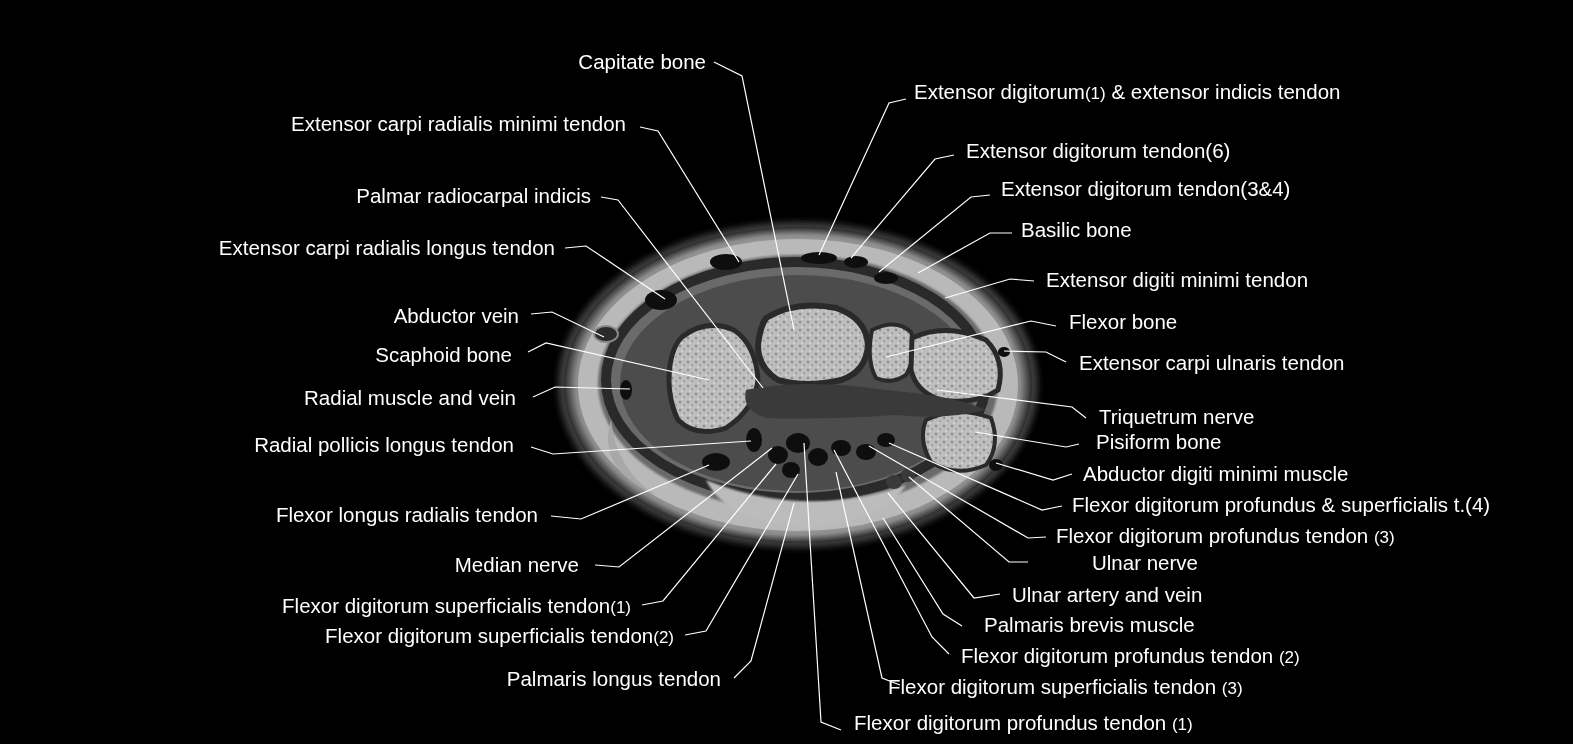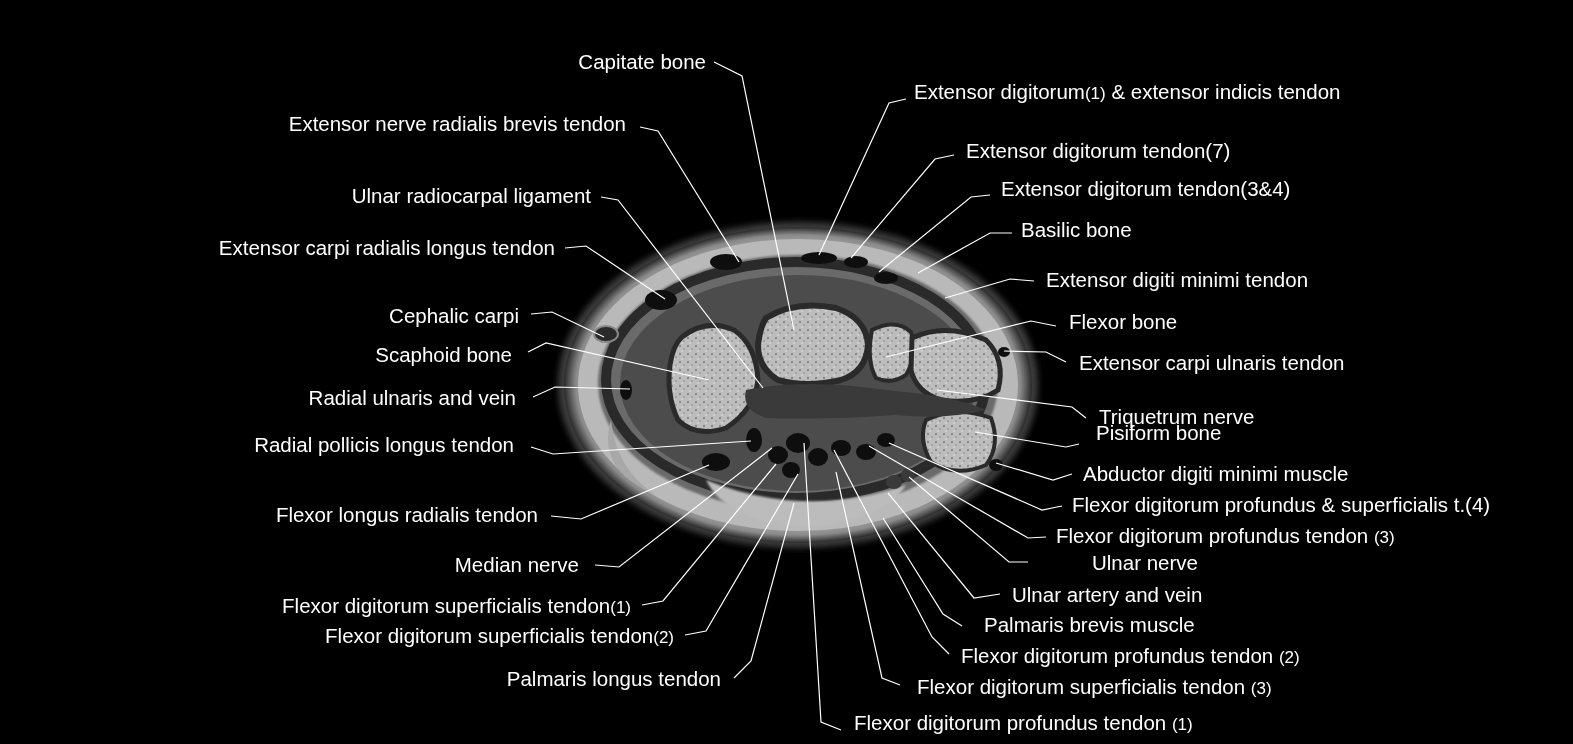--- a/index.html
+++ b/index.html
@@ -123,44 +123,44 @@
         <polyline points="994,594 968,598 882,493"></polyline>
         <polyline points="956,626 937,614 877,518"></polyline>
         <polyline points="943,654 926,637 828,450"></polyline>
         <polyline points="894,685 876,678 830,472"></polyline>
         <polyline points="835,730 815,722 798,443"></polyline>
       </g>
   </svg>
 
   <div id="labels">
       <div class="lbl" style="top: 50px; right: 873px;"><span>Capitate bone</span></div>
-      <div class="lbl" style="top: 112px; right: 953px;"><span>Extensor nerve radialis brevis tendon</span></div>
-      <div class="lbl" style="top: 184px; right: 988px;"><span>Ulnar radiocarpal ligament</span></div>
+      <div class="lbl" style="top: 112px; right: 953px;"><span>Extensor carpi radialis minimi tendon</span></div>
+      <div class="lbl" style="top: 184px; right: 988px;"><span>Palmar radiocarpal indicis</span></div>
       <div class="lbl" style="top: 236px; right: 1024px;"><span>Extensor carpi radialis longus tendon</span></div>
-      <div class="lbl" style="top: 304px; right: 1060px;"><span>Cephalic carpi</span></div>
+      <div class="lbl" style="top: 304px; right: 1060px;"><span>Abductor vein</span></div>
       <div class="lbl" style="top: 343px; right: 1067px;"><span>Scaphoid bone</span></div>
-      <div class="lbl" style="top: 386px; right: 1063px;"><span>Radial ulnaris and vein</span></div>
+      <div class="lbl" style="top: 386px; right: 1063px;"><span>Radial muscle and vein</span></div>
       <div class="lbl" style="top: 433px; right: 1065px;"><span>Radial pollicis longus tendon</span></div>
       <div class="lbl" style="top: 503px; right: 1041px;"><span>Flexor longus radialis tendon</span></div>
       <div class="lbl" style="top: 553px; right: 1000px;"><span>Median nerve</span></div>
       <div class="lbl" style="top: 594px; right: 948px;"><span>Flexor digitorum superficialis tendon</span><small>(1)</small></div>
       <div class="lbl" style="top: 624px; right: 905px;"><span>Flexor digitorum superficialis tendon</span><small>(2)</small></div>
       <div class="lbl" style="top: 667px; right: 858px; text-align: center;"><span>Palmaris longus tendon</span></div>
       <div class="lbl" style="top: 80px; left: 908px;"><span>Extensor digitorum</span><small>(1)</small><span> &amp; extensor indicis tendon</span></div>
-      <div class="lbl" style="top: 139px; left: 960px;"><span>Extensor digitorum tendon(7)</span></div>
+      <div class="lbl" style="top: 139px; left: 960px;"><span>Extensor digitorum tendon(6)</span></div>
       <div class="lbl" style="top: 177px; left: 995px;"><span>Extensor digitorum tendon(3&amp;4)</span></div>
       <div class="lbl" style="top: 218px; left: 1015px;"><span>Basilic bone</span></div>
       <div class="lbl" style="top: 268px; left: 1040px;"><span>Extensor digiti minimi tendon</span></div>
       <div class="lbl" style="top: 310px; left: 1063px;"><span>Flexor bone</span></div>
       <div class="lbl" style="top: 351px; left: 1073px;"><span>Extensor carpi ulnaris tendon</span></div>
       <div class="lbl" style="top: 405px; left: 1093px;"><span>Triquetrum nerve</span></div>
-      <div class="lbl" style="top: 421px; left: 1090px;"><span>Pisiform bone</span></div>
+      <div class="lbl" style="top: 430px; left: 1090px;"><span>Pisiform bone</span></div>
       <div class="lbl" style="top: 462px; left: 1077px;"><span>Abductor digiti minimi muscle</span></div>
       <div class="lbl" style="top: 493px; left: 1066px;"><span>Flexor digitorum profundus &amp; superficialis t.(4)</span></div>
       <div class="lbl" style="top: 524px; left: 1050px;"><span>Flexor digitorum profundus tendon </span><small>(3)</small></div>
       <div class="lbl" style="top: 551px; left: 1086px;"><span>Ulnar nerve</span></div>
       <div class="lbl" style="top: 583px; left: 1006px;"><span>Ulnar artery and vein</span></div>
       <div class="lbl" style="top: 613px; left: 978px;"><span>Palmaris brevis muscle</span></div>
       <div class="lbl" style="top: 644px; left: 955px;"><span>Flexor digitorum profundus tendon </span><small>(2)</small></div>
-      <div class="lbl" style="top: 675px; left: 911px;"><span>Flexor digitorum superficialis tendon </span><small>(3)</small></div>
+      <div class="lbl" style="top: 675px; left: 882px;"><span>Flexor digitorum superficialis tendon </span><small>(3)</small></div>
       <div class="lbl" style="top: 711px; left: 848px;"><span>Flexor digitorum profundus tendon </span><small>(1)</small></div>
     </div>
 </div>
 
 </body></html>

